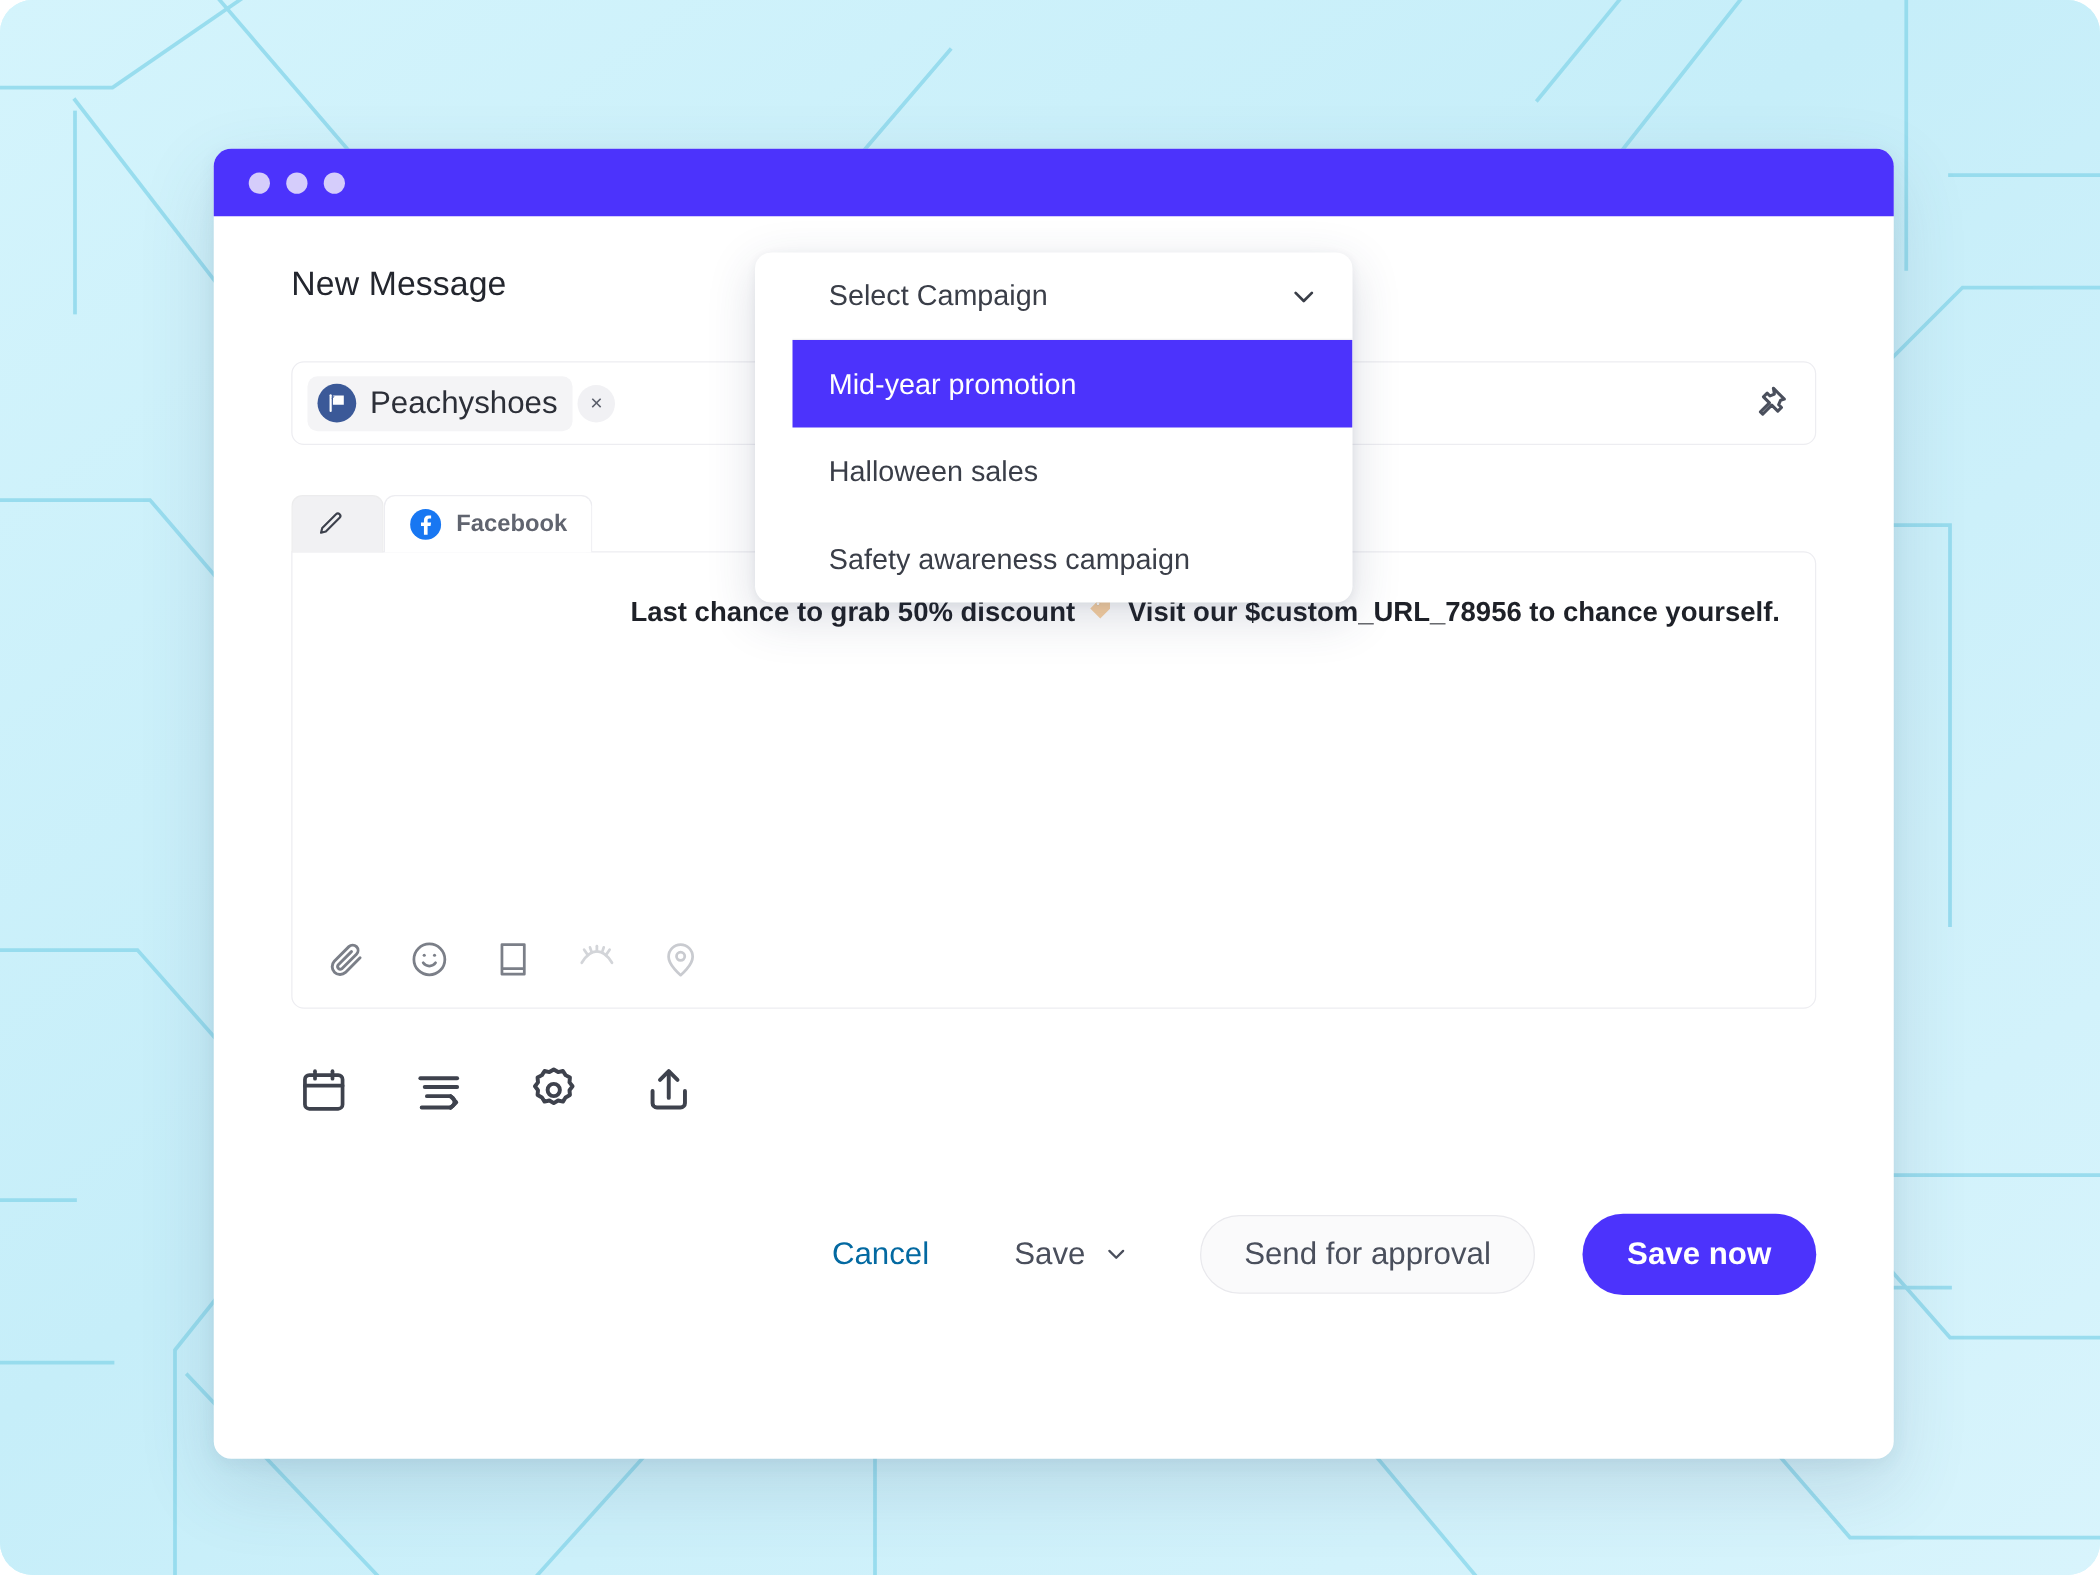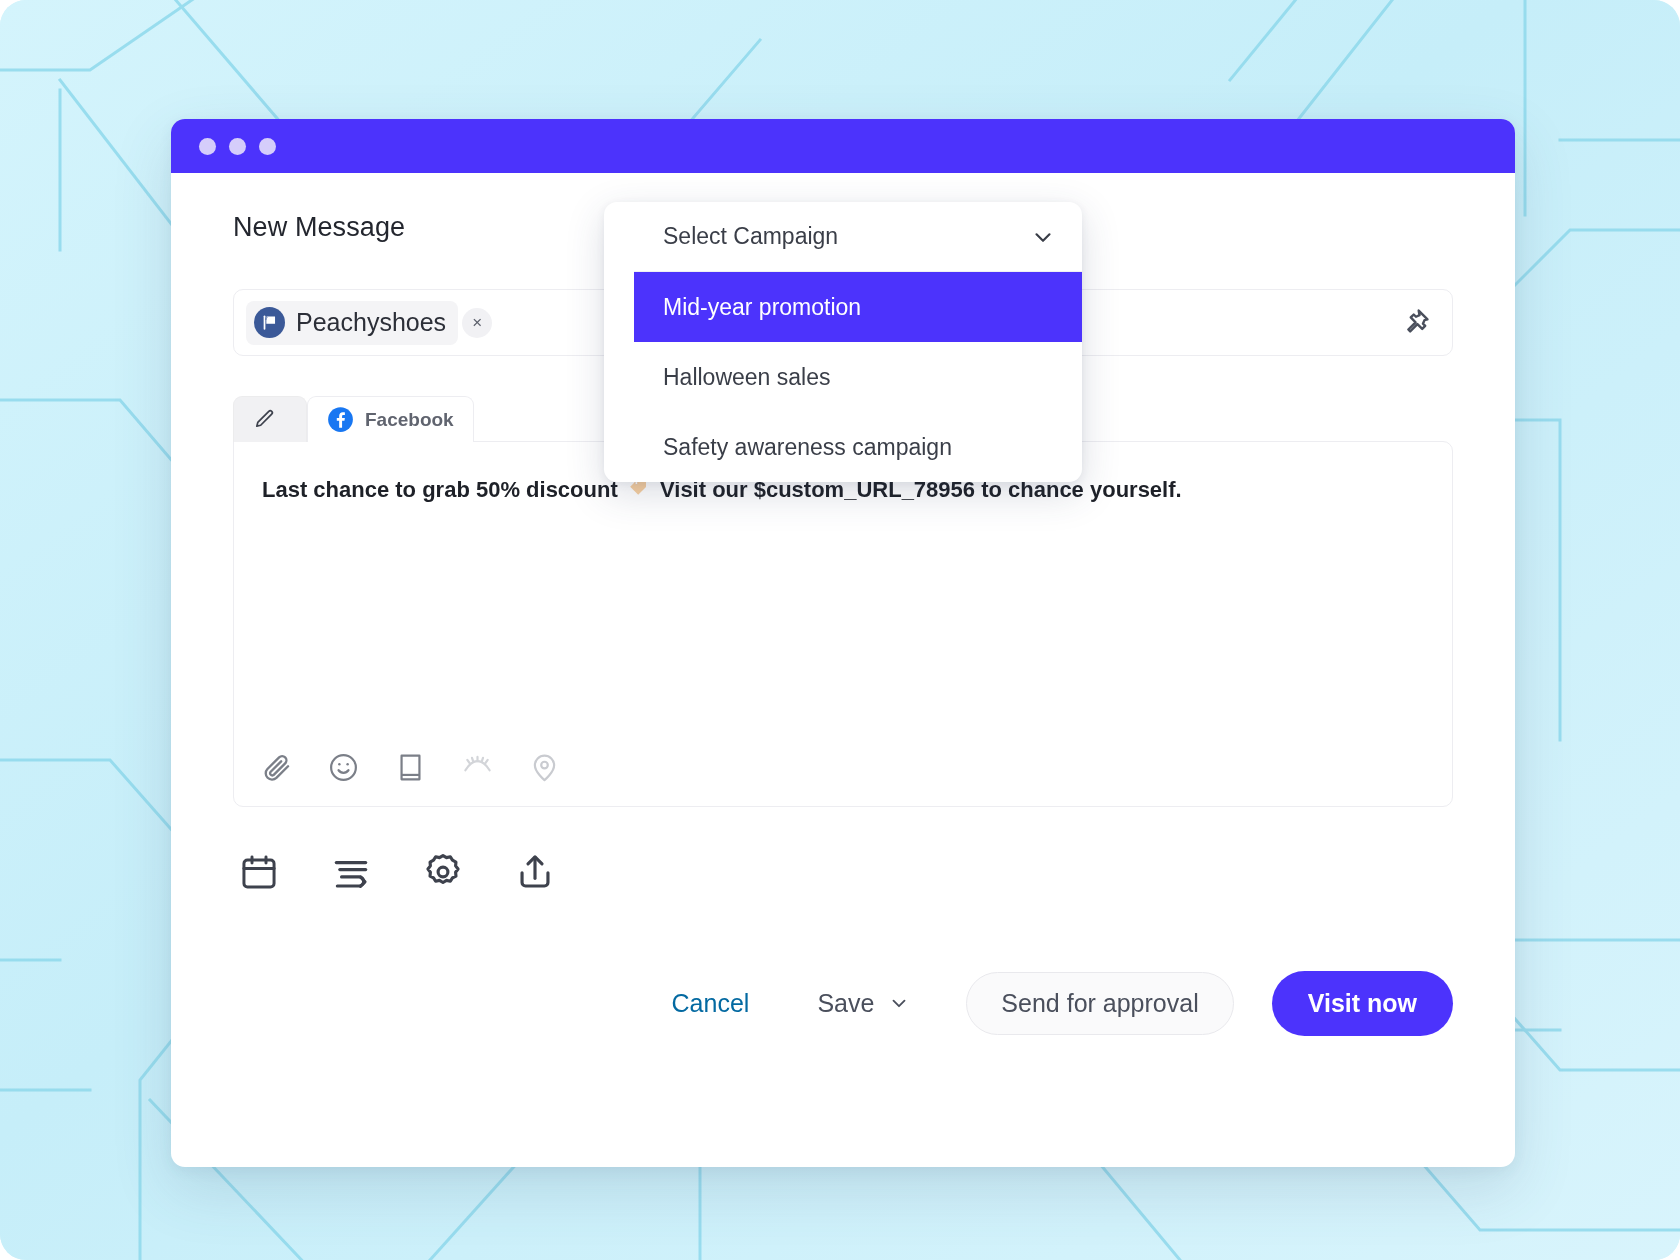--- a/index.html
+++ b/index.html
@@ -33,20 +33,21 @@
   #window-card {
     position: absolute;
     left: 171px;
     top: 119px;
     width: 1344px;
     height: 1048px;
     background: #ffffff;
     border-radius: 14px;
     box-shadow: 0 22px 60px rgba(60, 90, 120, 0.16), 0 4px 14px rgba(60, 90, 120, 0.07);
     overflow: visible;
+    text-align: right;
   }
 
   #title-bar {
     height: 54px;
     background: #4c33fc;
     border-radius: 14px 14px 0 0;
     display: flex;
     align-items: center;
     padding-left: 28px;
     gap: 13px;
@@ -473,21 +474,21 @@
         <div id="cancel-button">Cancel</div>
         <div id="save-button">
           <span>Save</span>
           <span class="tool-icon">
             <svg width="22" height="22" viewBox="0 0 24 24" fill="none" stroke="#4a4f5c" stroke-width="2" stroke-linecap="round" stroke-linejoin="round">
               <path d="M6 9.5 L12 15.5 L18 9.5"></path>
             </svg>
           </span>
         </div>
         <div id="send-approval-button">Send for approval</div>
-        <div id="send-now-button">Visit now</div>
+        <div id="send-now-button">Save now</div>
       </div>
 
     </div>
 
     <div id="campaign-dropdown">
       <div id="campaign-trigger">
         <span id="campaign-trigger-label">Select Campaign</span>
         <span id="campaign-chevron">
           <svg width="26" height="26" viewBox="0 0 24 24" fill="none" stroke="#3a3e48" stroke-width="2" stroke-linecap="round" stroke-linejoin="round">
             <path d="M6 9.5 L12 15.5 L18 9.5"></path>

